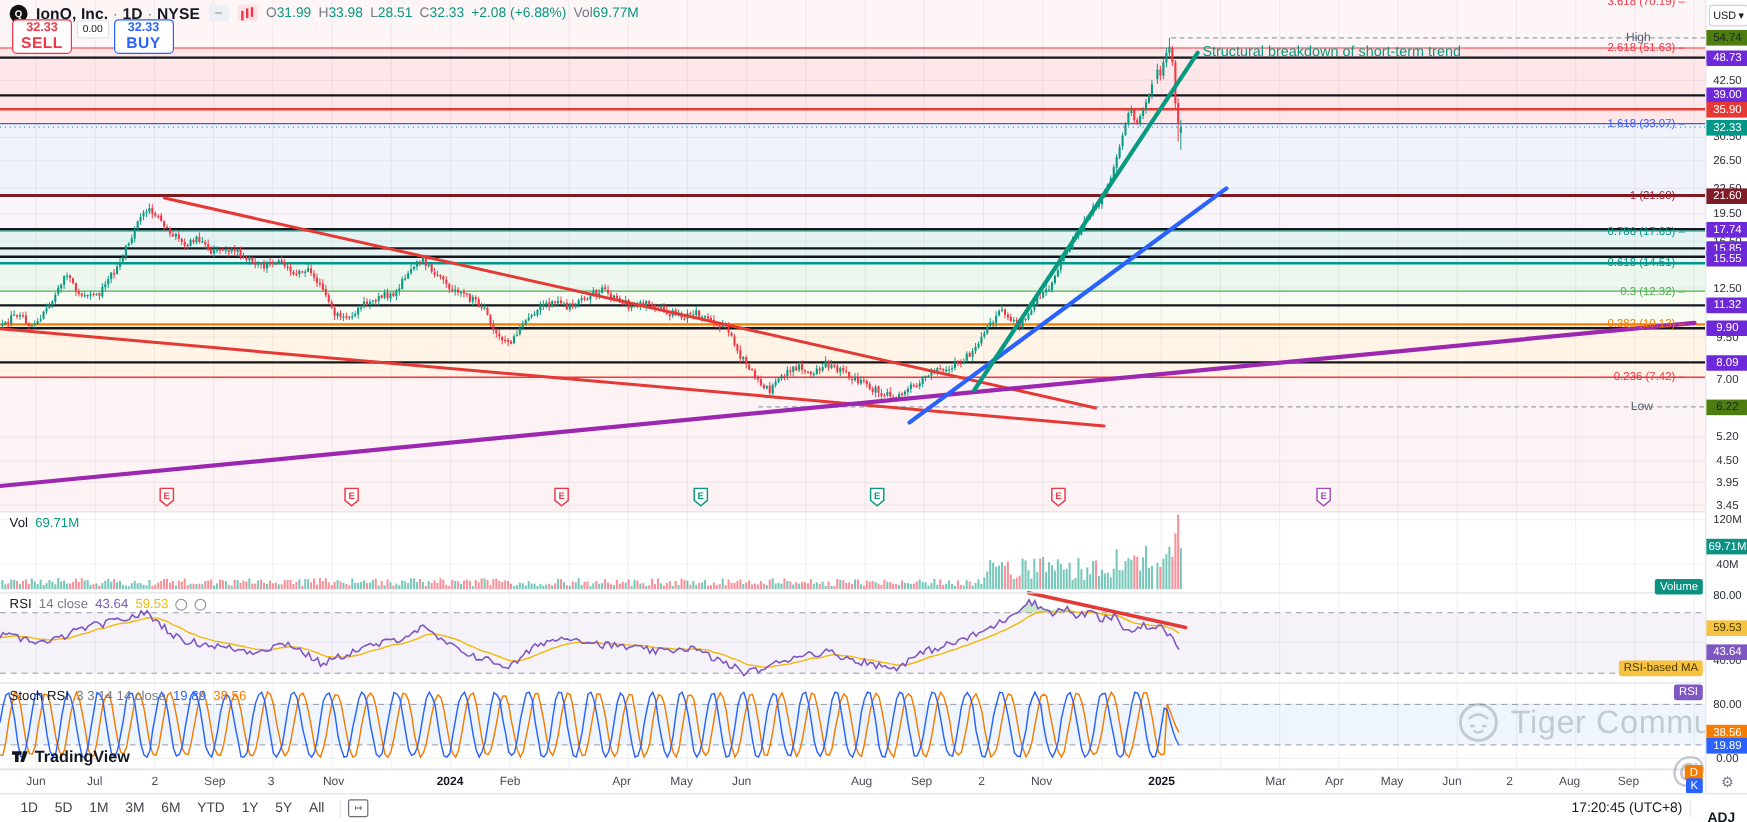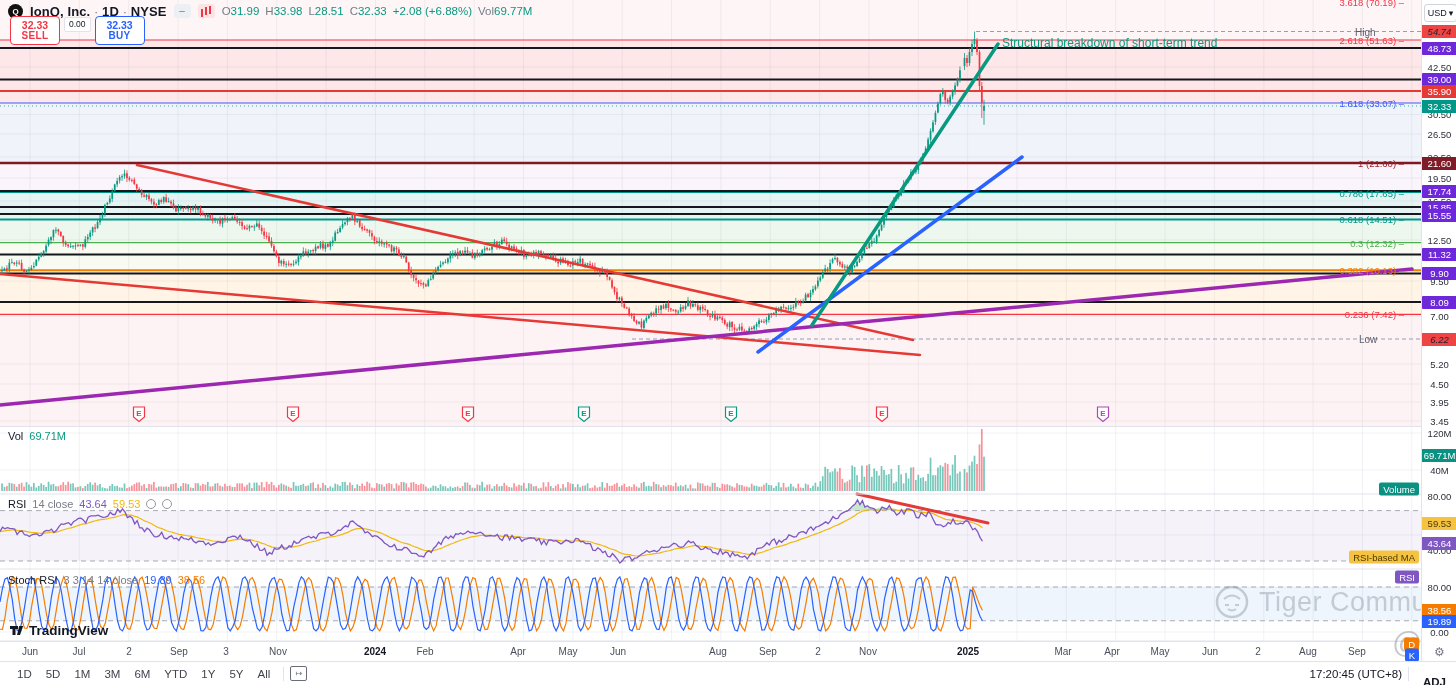--- a/index.html
+++ b/index.html
@@ -11,37 +11,37 @@
   .sym-title{font-size:13px;font-weight:700;color:#131722;letter-spacing:.1px;}
   .sym-sep{color:#787b86;font-weight:400;}
   .hdr-ic1{width:17px;height:14px;border-radius:3px;background:#eceff4;color:#787b86;font-size:10px;line-height:13px;text-align:center;}
   .hdr-ic2{width:17px;height:14px;border-radius:3px;background:#fbe3e6;display:inline-flex;align-items:center;justify-content:center;}
   .mini-candle{display:inline-block;width:2px;height:8px;background:#f23645;box-shadow:4px -1px 0 #f23645,-4px 2px 0 #f23645;}
   #ohlc-row{display:flex;gap:6px;font-size:11.5px;align-items:center;}
   #ohlc-row .k{color:#787b86;} #ohlc-row .v{color:#089981;}
   
   #trade-row{position:absolute;left:10px;top:16px;z-index:6;display:flex;align-items:flex-start;gap:4px;}
   .tbtn{width:48px;height:27px;border-radius:4px;background:#fff;display:flex;flex-direction:column;align-items:center;justify-content:center;line-height:1.05;cursor:pointer;}
-  .tbtn .p{font-size:10.5px;font-weight:700;} .tbtn .l{font-size:10px;font-weight:700;letter-spacing:.4px;}
+  .tbtn .p{font-size:10.5px;font-weight:700;} .tbtn .l{font-size:13px;font-weight:700;letter-spacing:.4px;}
   #sell-btn{border:1px solid #f23645;color:#f23645;}
   #buy-btn{border:1px solid #2962ff;color:#2962ff;}
   #spread-pill{height:13px;margin-top:1px;padding:0 4px;border:1px solid #e0e3eb;border-radius:2px;background:#fff;font-size:8.5px;color:#131722;line-height:12px;}
   
   .pane-hdr{position:absolute;left:8px;z-index:6;display:flex;gap:6px;align-items:center;font-size:11px;color:#131722;}
   .pane-hdr .gy{color:#787b86;}
   .circ{width:8px;height:8px;border:1.5px solid #9598a1;border-radius:50%;display:inline-block;}
   
   #axis-col{position:absolute;left:1421px;top:0;width:35px;height:661px;background:#fff;border-left:1px solid #e0e3eb;z-index:6;}
   .ax-lab{position:absolute;left:0;width:100%;height:13px;line-height:13px;font-size:9.5px;text-align:center;color:#2b2f38;}
   .ax-plain{background:transparent;}
   .ax-black{background:#6d28d9;color:#fff;border-radius:1px;}
   .ax-red{background:#e53935;color:#fff;}
   .ax-teal{background:#009688;color:#fff;}
   .ax-darkred{background:#801c28;color:#fff;}
-  .ax-hl{background:#ef4444;color:#1e222d;font-style:italic;}
+  .ax-hl{background:#4d7c0f;color:#1e222d;}
   .ax-vol{background:#0a9182;color:#fff;}
   .ax-ma{background:#f5c242;color:#4a3b00;}
   .ax-rsi{background:#7e57c2;color:#fff;}
   .ax-d{background:#f57c00;color:#fff;}
   .ax-k{background:#2962ff;color:#fff;}
   #usd-box{position:absolute;left:2px;top:4px;width:31px;height:16px;border:1px solid #d1d4dc;border-radius:3px;font-size:9px;color:#131722;display:flex;align-items:center;justify-content:center;gap:2px;background:#fff;cursor:pointer;}
   
   #plot-labels{position:absolute;inset:0;z-index:6;pointer-events:none;}
   .fib-lab{position:absolute;font-size:9.5px;white-space:nowrap;transform:translateY(-50%);}
   .pill{position:absolute;right:37px;transform:translateY(-50%);font-size:9.5px;height:13px;line-height:13px;padding:0 4px;border-radius:2px;white-space:nowrap;margin-top:34px;}

